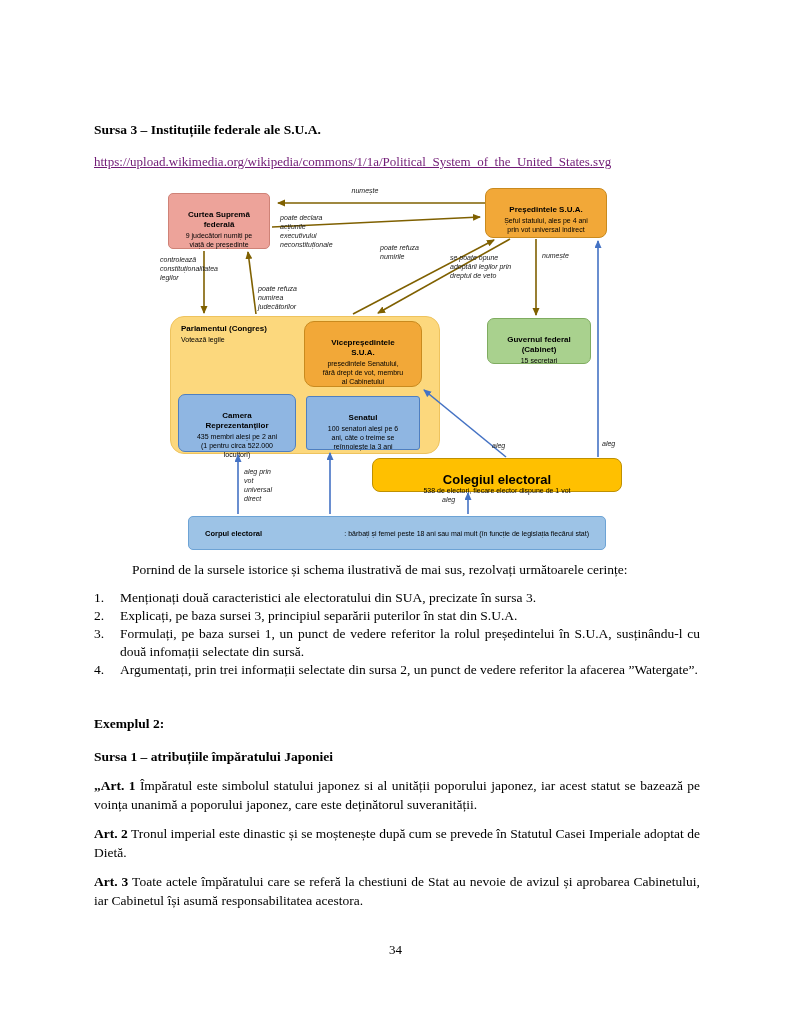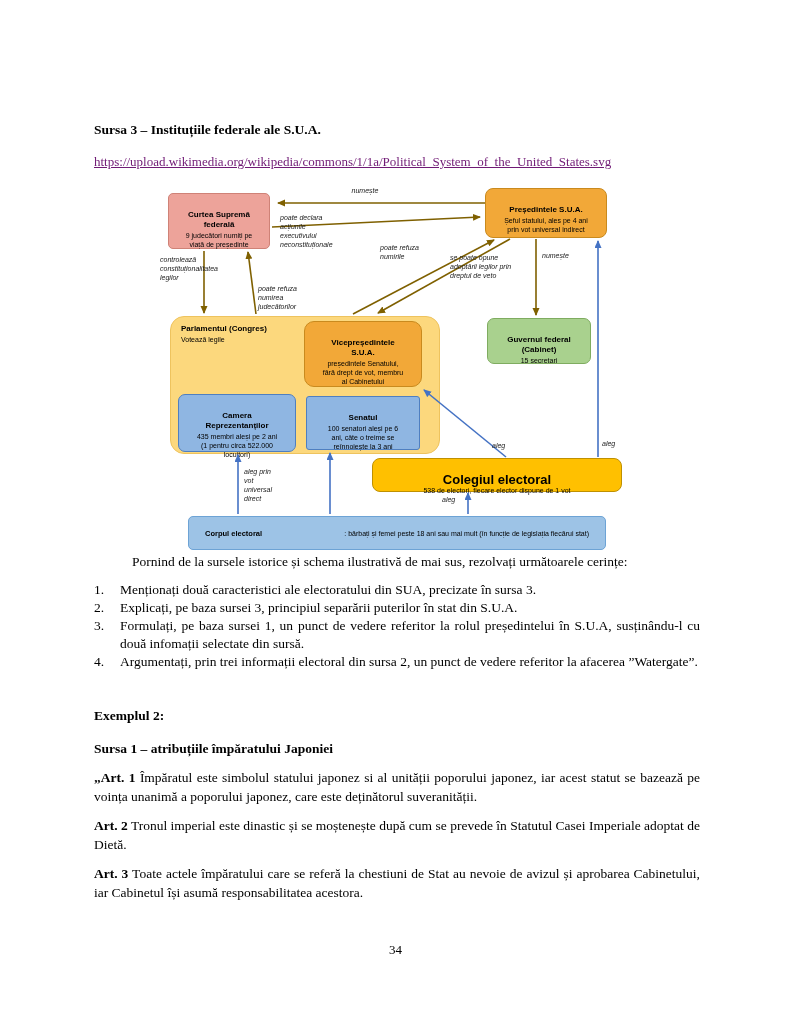--- a/index.html
+++ b/index.html
@@ -2,21 +2,21 @@
 <html><head>
 <meta charset="utf-8">
 <style>
   * { margin:0; padding:0; box-sizing:border-box; }
   html,body { background:#ffffff; }
   .page { position:relative; width:791px; height:1024px; background:#ffffff;
           font-family:"Liberation Serif", serif; color:#000; overflow:hidden; }
   .content { position:absolute; left:94px; top:121px; width:606px; font-size:13.5px; line-height:18px; }
   .heading { font-size:13.5px; font-weight:bold; line-height:18px; }
   .doc-link { display:inline-block; margin-top:14px; color:#701a75; text-decoration:underline; font-size:13px; cursor:pointer; }
-  .intro { text-indent:38px; }
+  .intro { margin-top:8px; text-indent:38px; }
   .tasks { margin-top:10px; }
   .task { display:flex; }
   .task-num { width:26px; flex:0 0 26px; }
   .task-text { flex:1; text-align:justify; }
   .heading-ex2 { margin-top:36px; }
   .heading-s1 { margin-top:15px; }
   .article { margin-top:10px; text-align:justify; line-height:19px; }
   .article b { font-weight:bold; }
   .page-number { position:absolute; left:0; right:0; top:942px; text-align:center; font-size:13px; }
 
@@ -167,21 +167,21 @@
       <div class="task">
         <span class="task-num">2.</span>
         <span class="task-text">Explicați, pe baza sursei 3, principiul separării puterilor în stat din S.U.A.</span>
       </div>
       <div class="task">
         <span class="task-num">3.</span>
         <span class="task-text">Formulați, pe baza sursei 1, un punct de vedere referitor la rolul președintelui în S.U.A, susținându-l cu două infomații selectate din sursă.</span>
       </div>
       <div class="task">
         <span class="task-num">4.</span>
-        <span class="task-text">Argumentați, prin trei informații electoral din sursa 2, un punct de vedere referitor la afacerea ”Watergate”.</span>
+        <span class="task-text">Argumentați, prin trei informații selectate din sursa 2, un punct de vedere referitor la afacerea ”Watergate”.</span>
       </div>
     </div>
 
     <div class="heading heading-ex2">Exemplul 2:</div>
 
     <div class="heading heading-s1">Sursa 1 – atribuțiile împăratului Japoniei</div>
 
     <p class="article"><b>„Art. 1</b><span> Împăratul este simbolul statului japonez si al unității poporului japonez, iar acest statut se bazează pe voința unanimă a poporului japonez, care este deținătorul suveranității.</span></p>
 
     <p class="article"><b>Art. 2</b><span> Tronul imperial este dinastic și se moștenește după cum se prevede în Statutul Casei Imperiale adoptat de Dietă.</span></p>

